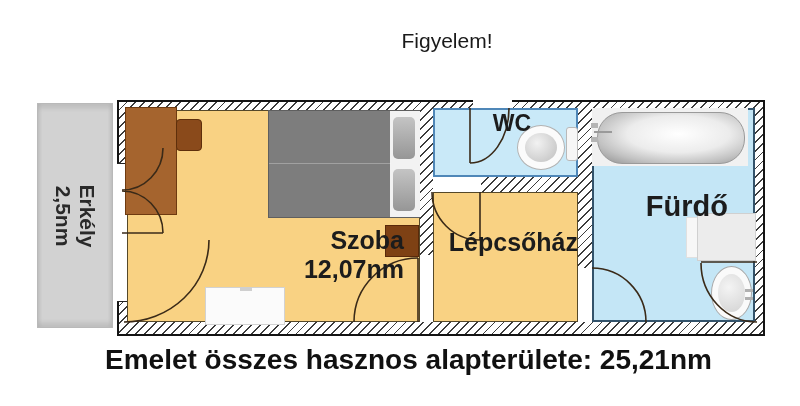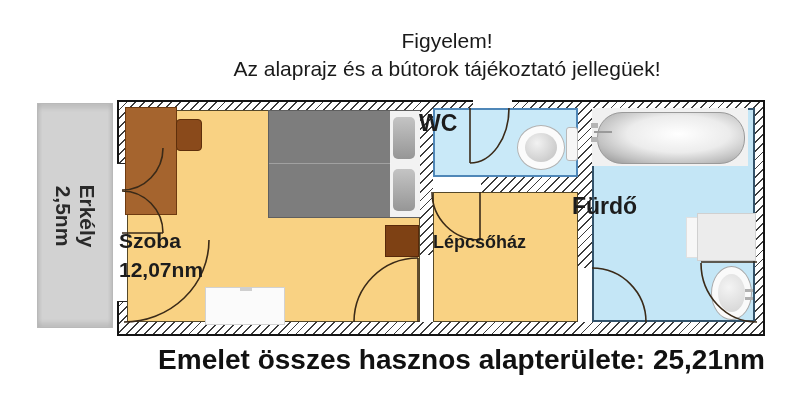--- a/index.html
+++ b/index.html
@@ -3,46 +3,46 @@
 <meta charset="utf-8">
 <style>
   html,body{margin:0;padding:0;background:#fff;}
   body{width:800px;height:406px;position:relative;overflow:hidden;
        font-family:"Liberation Sans","DejaVu Sans",sans-serif;color:#1c1c1c;}
   .abs{position:absolute;box-sizing:border-box;}
 
   
   .notice{top:27px;left:97px;width:700px;text-align:center;
           font-size:21px;line-height:28px;color:#1a1a1a;}
-  .caption{top:344px;left:105px;width:660px;text-align:right;
+  .caption{top:344px;left:105px;width:660px;text-align:left;
            font-weight:bold;font-size:28px;color:#111;}
 
   
   .balcony{left:37px;top:103px;width:76px;height:225px;background:#d2d2d2;
            border:1px solid #b9b9b9;
            box-shadow:inset 0 4px 5px rgba(0,0,0,.10), inset 0 -4px 5px rgba(0,0,0,.10);}
   .balcony-label{left:50%;top:50%;transform:translate(-50%,-50%) rotate(90deg);
                  font-weight:bold;font-size:21px;line-height:24px;text-align:center;
                  color:#2a2a2a;white-space:nowrap;}
 
   
   .plan{left:117px;top:100px;width:648px;height:236px;border:2px solid #141414;
         background:repeating-linear-gradient(135deg,#ffffff 0px,#ffffff 5px,#3c3c3c 5px,#3c3c3c 6.3px);}
   .room{position:absolute;box-sizing:border-box;}
   .room-warm{background:#f9d283;border:1.5px solid #554829;}
   .room-wc{background:#c9e9f8;border:2px solid #4f87b8;}
   .room-wet{background:#c4e6f6;border:2px solid #33536b;}
   .gap{position:absolute;background:#fff;}
 
   
-  .rlabel{position:absolute;font-weight:bold;text-align:left;color:#1c1c1c;z-index:7;}
-  .lab-szoba{left:0;width:285px;top:124px;font-size:21px;line-height:29px;}
+  .rlabel{position:absolute;font-weight:bold;text-align:right;color:#1c1c1c;z-index:7;}
+  .lab-szoba{left:0;width:285px;top:124px;font-size:25px;line-height:29px;}
   .lab-wc{left:300px;width:112px;top:8px;font-size:23px;line-height:27px;}
-  .lab-lepcso{left:314px;width:145px;top:126px;font-size:18px;line-height:28px;}
-  .lab-furdo{left:453px;width:156px;top:90px;font-size:23px;line-height:28px;}
+  .lab-lepcso{left:314px;width:145px;top:126px;font-size:25px;line-height:28px;}
+  .lab-furdo{left:453px;width:156px;top:90px;font-size:29px;line-height:28px;}
 
   
   .furn{position:absolute;box-sizing:border-box;z-index:3;}
   .wardrobe{left:6px;top:5px;width:52px;height:108px;background:#a5642e;border:1.5px solid #6e3a10;}
   .chair{left:57px;top:17px;width:26px;height:32px;background:#8a4a1b;border:1.5px solid #5e2f0b;border-radius:4px;}
   .bed{left:149px;top:8px;width:152px;height:108px;background:#7d7d7d;border:1px solid #5f5f5f;}
   .bed-frame{position:absolute;left:121px;top:0;width:30px;height:106px;background:#f2f2f2;}
   .pillow{position:absolute;left:124px;width:22px;height:42px;border-radius:5px;
           background:linear-gradient(180deg,#c4c4c4,#969696);}
   .p1{top:6px;} .p2{top:58px;}
@@ -69,21 +69,20 @@
   .sink-tap2{position:absolute;right:-2px;top:30px;width:8px;height:3px;background:#b0b0b0;}
 
   svg.arcs{position:absolute;left:-2px;top:-2px;z-index:5;}
   svg.arcs path{fill:none;stroke:#3a2a18;stroke-width:1.6;}
 </style>
 </head>
 <body>
 
 <div class="abs notice">
   <div>Figyelem!</div>
-  <div>Az alaprajz és a bútorok tájékoztató jellegüek!</div>
 </div>
 
 <div class="abs balcony">
   <div class="abs balcony-label">
     <div>Erkély</div>
     <div>2,5nm</div>
   </div>
 </div>
 
 <div class="abs plan">

